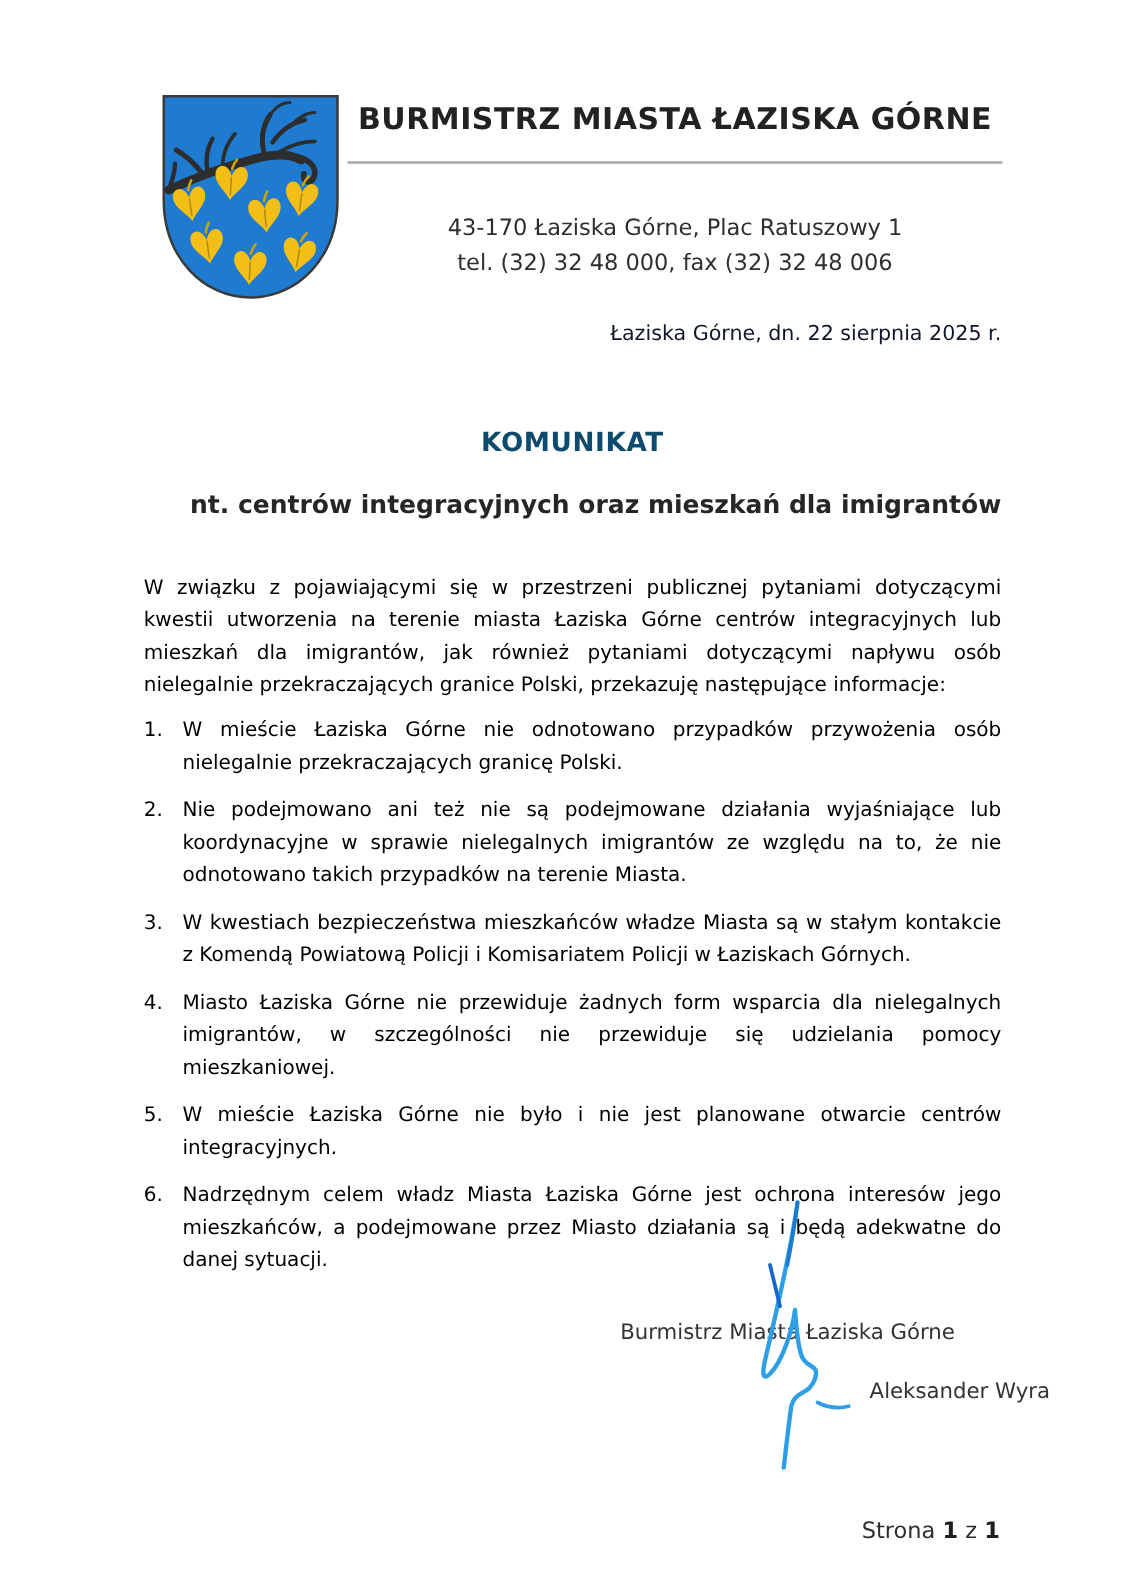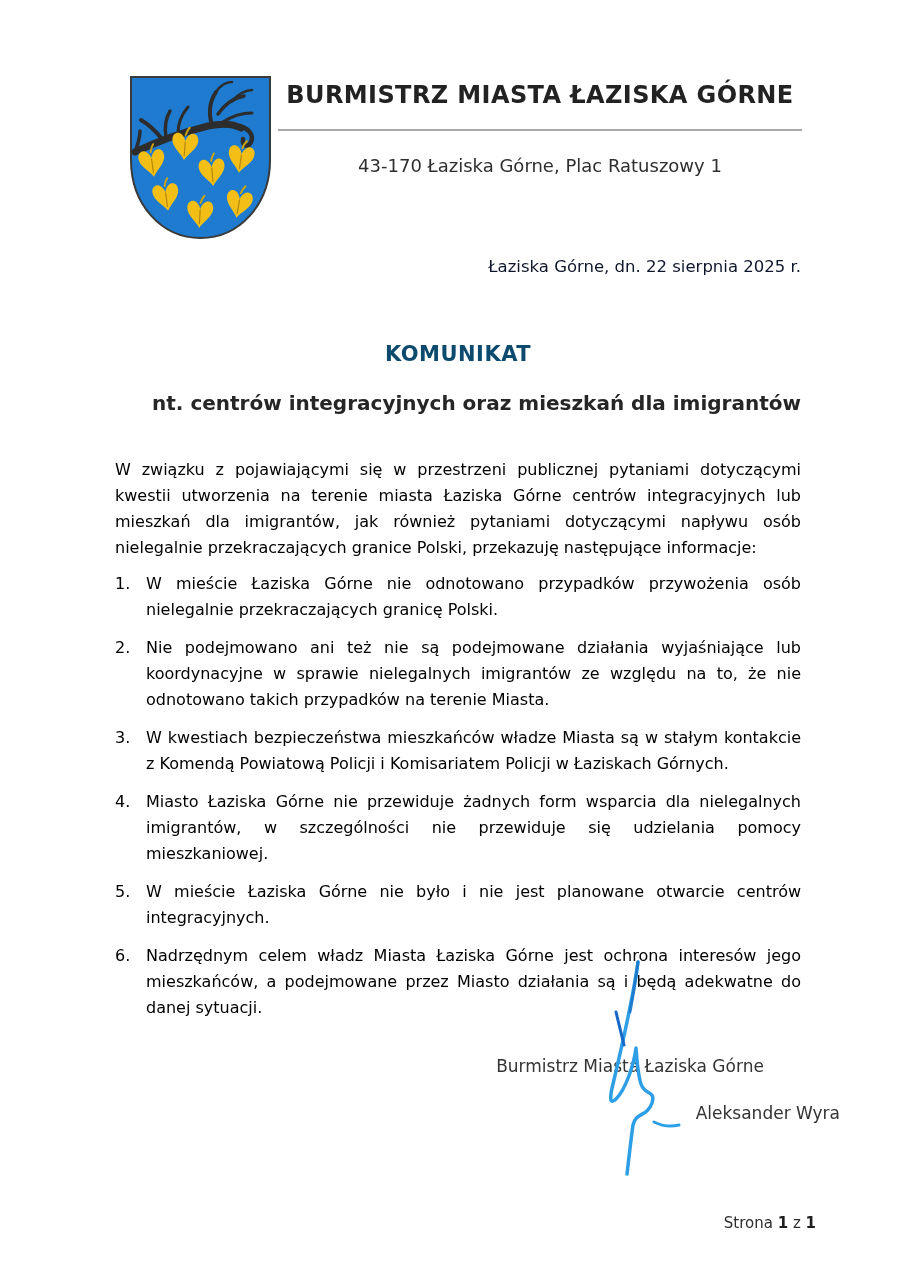--- a/index.html
+++ b/index.html
@@ -11,21 +11,21 @@
   .abs{position:absolute;}
 
   
   .coat{left:128px;top:74px;width:145px;height:167px;}
   .head{left:278px;top:80px;width:524px;text-align:center;}
   .head-title{
     font-size:24px;font-weight:bold;color:#222222;line-height:30px;
     letter-spacing:0.4px;white-space:nowrap;
   }
   .head-divider{height:2px;background:#a9a9a9;margin-top:19px;}
-  .contacts{margin-top:21px;font-size:18px;line-height:27.5px;color:#2e2e2e;}
+  .contacts{margin-top:38px;font-size:18px;line-height:27.5px;color:#2e2e2e;}
   .contact-links a{color:#3f4fc0;text-decoration:underline;cursor:pointer;}
   .link-gap{display:inline-block;width:6px;}
 
   
   .date-line{top:257px;left:115px;width:686px;text-align:right;font-size:16.5px;color:#0f172a;}
   .doc-title{top:342px;left:115px;width:686px;text-align:center;
     font-size:21px;font-weight:bold;color:#0c4a6e;letter-spacing:0.5px;}
   .doc-subtitle{top:391px;left:115px;width:686px;text-align:right;
     font-size:20px;font-weight:bold;color:#262626;}
 
@@ -36,21 +36,21 @@
   .numlist .row{display:flex;margin-bottom:12px;}
   .numlist .num{flex:0 0 31px;}
   .numlist .txt{flex:1;text-align:justify;text-align-last:left;}
 
   
   .sig-role{top:1056px;left:420px;width:420px;text-align:center;font-size:17px;color:#333;}
   .sig-name{top:1103px;left:420px;width:420px;text-align:right;font-size:17px;color:#333;}
   .sig-scribble{left:588px;top:946px;width:100px;height:238px;pointer-events:none;z-index:5;}
 
   
-  .footer{top:1214px;left:616px;width:200px;text-align:right;font-size:15px;color:#2e2e2e;}
+  .footer{top:1214px;left:600px;width:200px;text-align:right;font-size:18px;color:#2e2e2e;}
   .footer b{font-weight:bold;color:#1e1e1e;}
 </style>
 </head>
 <body>
 
 <svg class="abs coat" viewBox="0 0 145 167" xmlns="http://www.w3.org/2000/svg" aria-hidden="true">
   <defs>
     <g id="leaf">
       <path d="M0,-10 C0.8,-13 1.8,-15.5 3.5,-17.5" fill="none" stroke="#caa30e" stroke-width="2" stroke-linecap="round"></path>
       <path d="M0,15 C-3,9 -13,3 -13,-5 C-13,-11.5 -7.5,-13.5 -4,-10.5 C-2,-8.8 -0.6,-6.5 0,-4 C0.6,-6.5 2,-8.8 4,-10.5 C7.5,-13.5 13,-11.5 13,-5 C13,3 3,9 0,15 Z" fill="#f3bf17"></path>
@@ -83,20 +83,21 @@
     <use href="#leaf" transform="translate(72,139) rotate(3)"></use>
     <use href="#leaf" transform="translate(111,129) rotate(10)"></use>
   </g>
 </svg>
 
 <div class="abs head">
   <div class="head-title">BURMISTRZ MIASTA ŁAZISKA GÓRNE</div>
   <div class="head-divider"></div>
   <div class="contacts">
     <div>43-170 Łaziska Górne, Plac Ratuszowy 1</div>
+    <div>tel. (32) 32 48 000, fax (32) 32 48 006</div>
   </div>
 </div>
 
 <div class="abs date-line">Łaziska Górne, dn. 22 sierpnia 2025 r.</div>
 
 <div class="abs doc-title">KOMUNIKAT</div>
 <div class="abs doc-subtitle">nt. centrów integracyjnych oraz mieszkań dla imigrantów</div>
 
 <div class="abs intro bodytext">W związku z pojawiającymi się w przestrzeni publicznej pytaniami dotyczącymi kwestii utworzenia na terenie miasta Łaziska Górne centrów integracyjnych lub mieszkań dla imigrantów, jak również pytaniami dotyczącymi napływu osób nielegalnie przekraczających granice Polski, przekazuję następujące informacje:</div>
 

